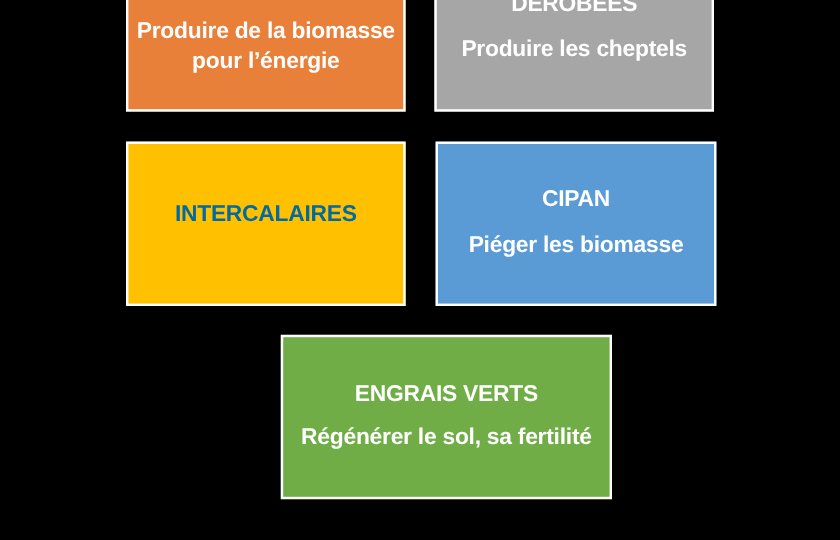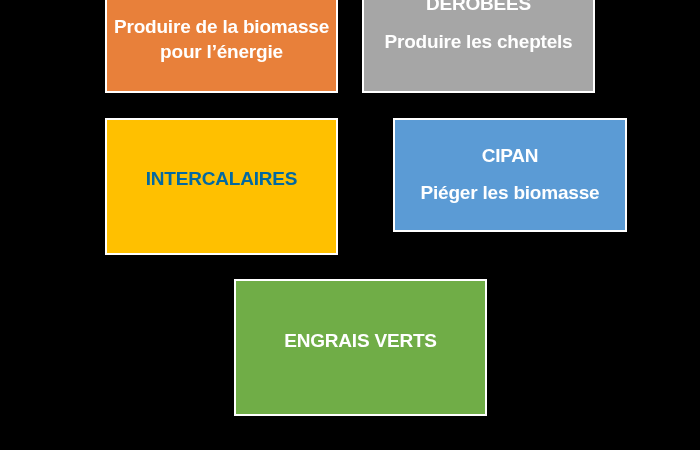--- a/index.html
+++ b/index.html
@@ -85,31 +85,30 @@
   #card-intercalaires .card-title {
     margin-bottom: 10px;
   }
   #card-intercalaires .card-body {
     margin-bottom: -26px;
   }
   #card-cipan {
     left: 363px;
     top: 118px;
     width: 234px;
-    height: 114px;
+    height: 137px;
     background: #5B9BD5;
-    margin-left: 30px;
   }
   #card-cipan .card-title {
     margin-bottom: 14px;
   }
   #card-engrais {
     left: 234px;
     top: 279px;
-    width: 253px;
+    width: 276px;
     height: 137px;
     background: #70AD47;
   }
   #card-engrais .card-title {
     margin-bottom: 12px;
   }
 </style>
 </head>
 <body>
 
@@ -137,16 +136,17 @@
   <div class="card" id="card-cipan" style="background: rgb(91, 155, 213); border-color: rgb(255, 255, 255); color: rgb(255, 255, 255);">
     <div class="card-inner">
       <div class="card-title">CIPAN</div>
       <div class="card-body">Piéger les biomasse</div>
     </div>
   </div>
 
   <div class="card" id="card-engrais" style="background: rgb(112, 173, 71); border-color: rgb(255, 255, 255); color: rgb(255, 255, 255);">
     <div class="card-inner">
       <div class="card-title">ENGRAIS VERTS</div>
+      <div class="card-body">Régénérer le sol, sa fertilité</div>
     </div>
   </div>
 
 </div>
 
 </body></html>

